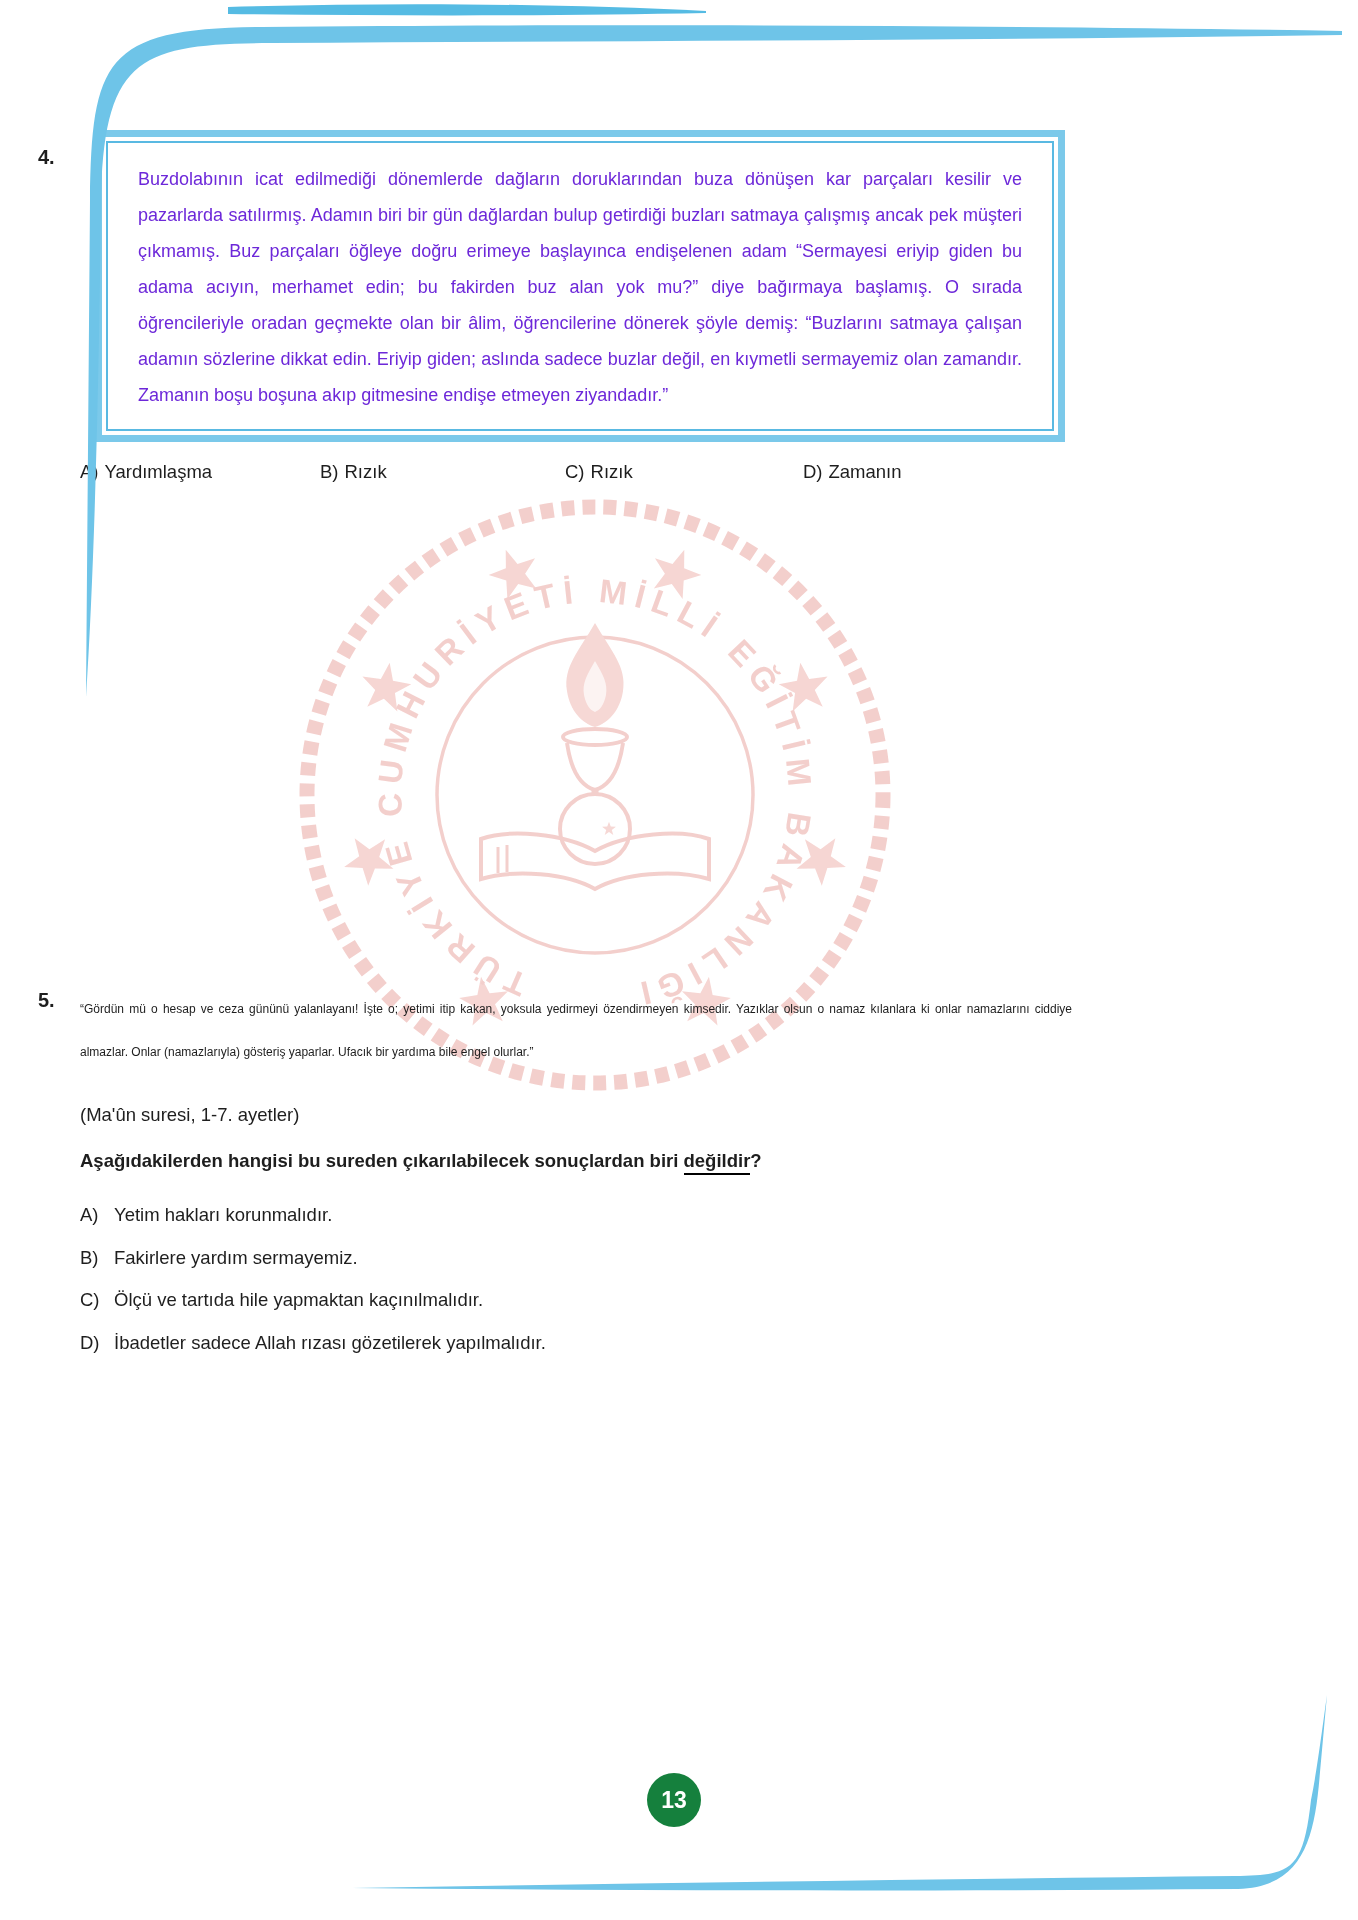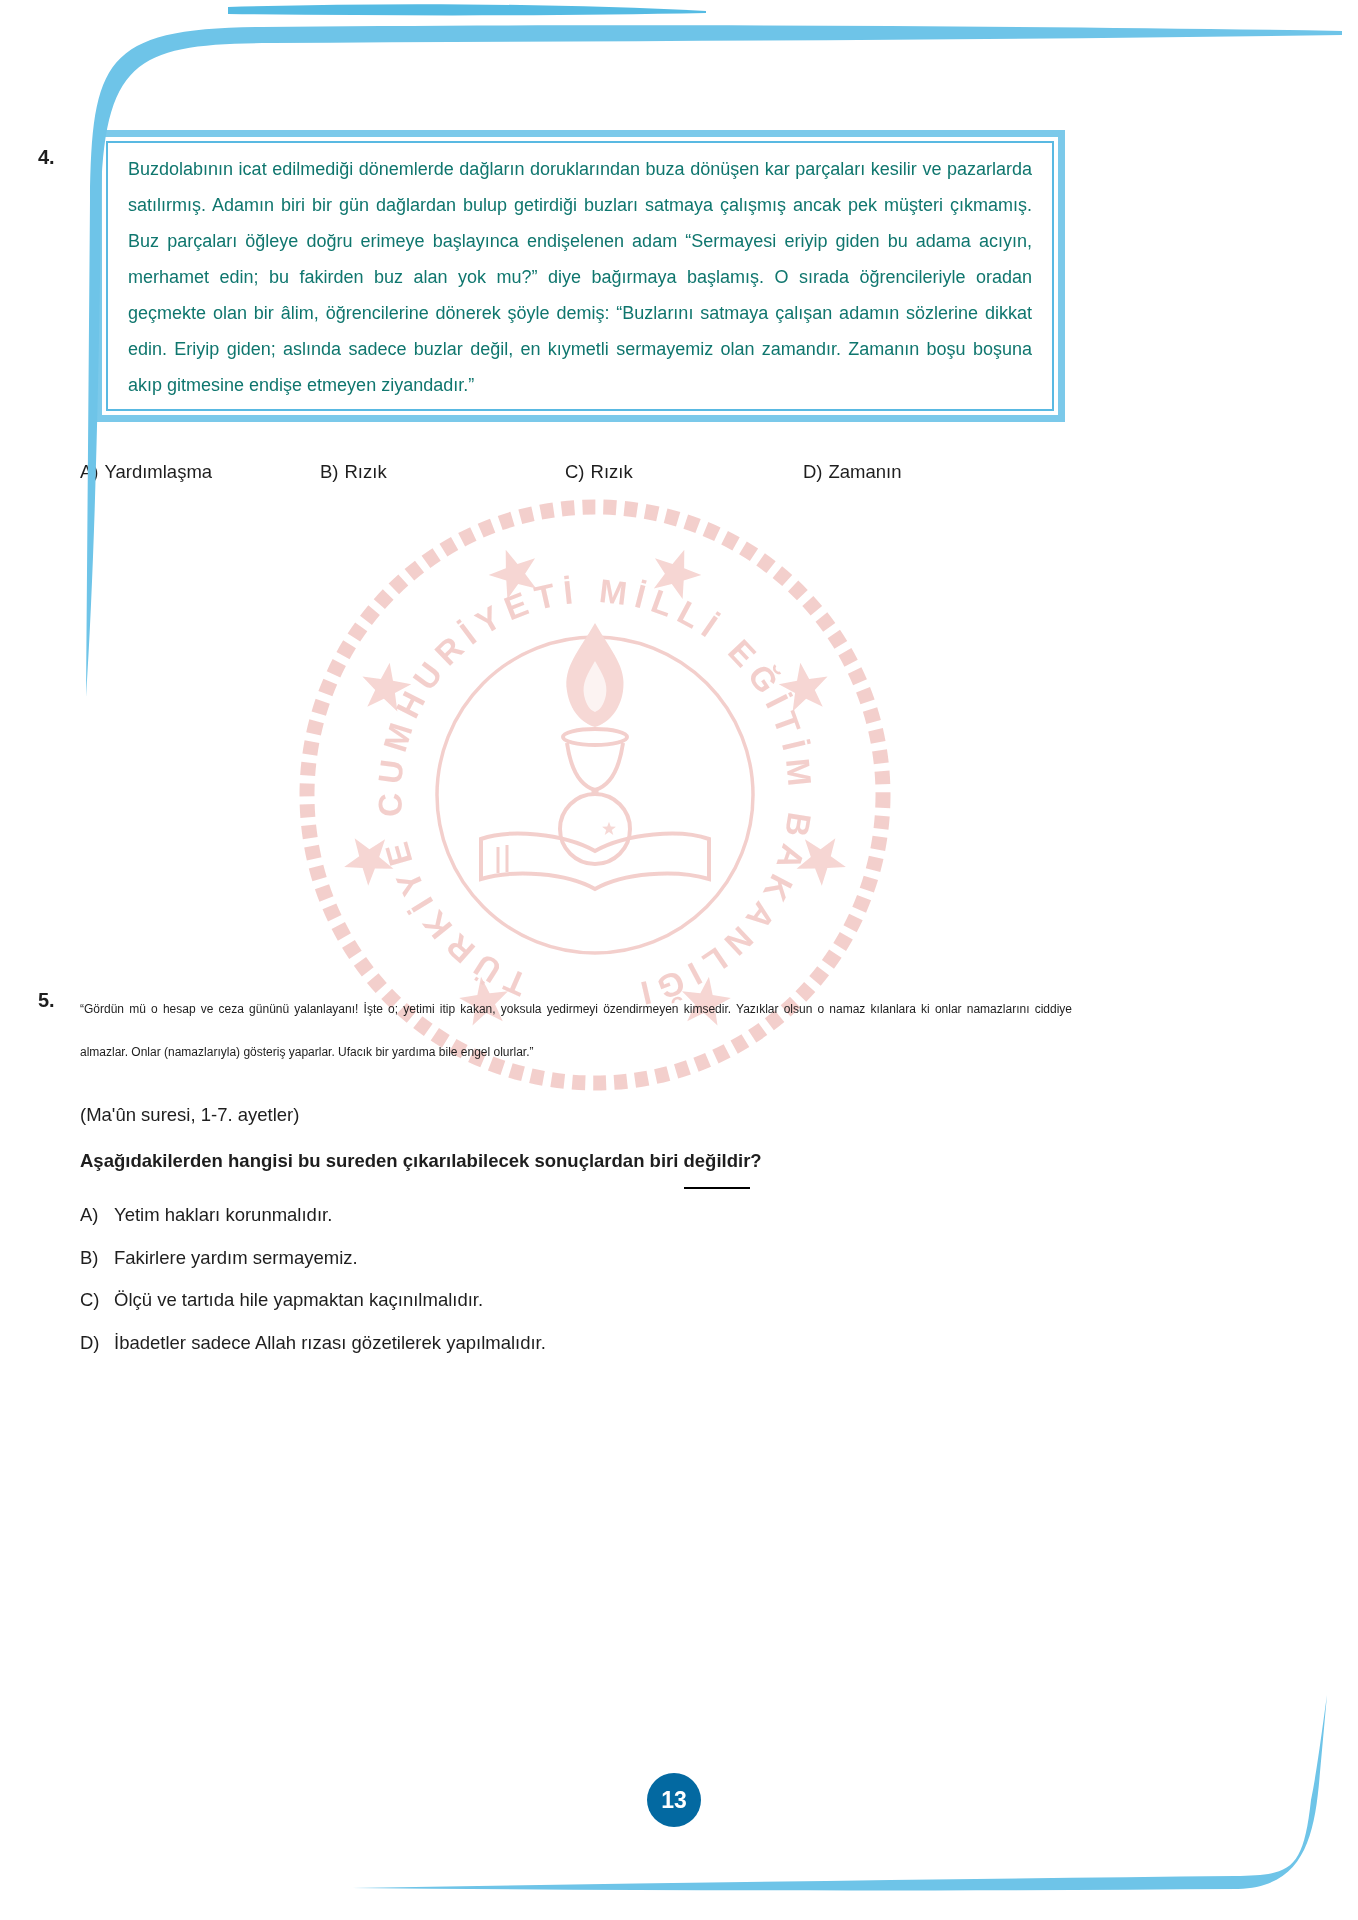--- a/index.html
+++ b/index.html
@@ -21,47 +21,47 @@
 
   .passage-box{
     left:95px;top:130px;width:970px;
     box-sizing:border-box;
     border:7px solid #7bc9ea;
     box-shadow: inset 0 0 0 4px #ffffff, inset 0 0 0 6px #59b9e2;
     background:transparent;
     padding:14px 26px 12px 26px;
   }
   .passage-box p{
-    margin:0;
+    margin:10px;
     font-size:18px;line-height:36px;
     text-align:justify;
-    color:#0f766e;
+    color:#6d28d9;
   }
 
   .q4-stem{left:80px;top:422px;font-size:18.5px;font-weight:bold;}
   .q4-options{left:0;top:461px;width:1358px;height:30px;font-size:18.5px;}
   .q4-options .opt{position:absolute;top:0;white-space:nowrap;}
   .opt .lab{margin-right:6px;}
 
   .q5-passage{
     left:80px;top:988px;width:992px;
     font-size:12px;line-height:43px;
     text-align:justify;
   }
   .q5-citation{left:80px;top:1104px;width:992px;text-align:left;font-size:18.5px;}
   .q5-stem{left:80px;top:1150px;font-size:18.5px;font-weight:bold;}
-  .q5-stem .ul{border-bottom:2.5px solid #000;padding-bottom:16px;}
+  .q5-stem .ul{border-bottom:2.5px solid #000;padding-bottom:2px;}
   .q5-options{left:80px;top:1194px;font-size:18.5px;}
   .q5-options .row{height:42.5px;display:flex;align-items:center;}
   .q5-options .lab{width:34px;flex:0 0 34px;}
 
   .page-badge{
     left:647px;top:1773px;width:54px;height:54px;
     border-radius:50%;
-    background:#0369a1;
+    background:#15803d;
     display:flex;align-items:center;justify-content:center;
     color:#ffffff;font-size:23px;font-weight:bold;
     z-index:3;
   }
 </style>
 </head>
 <body>
 
 <div class="page">
 

